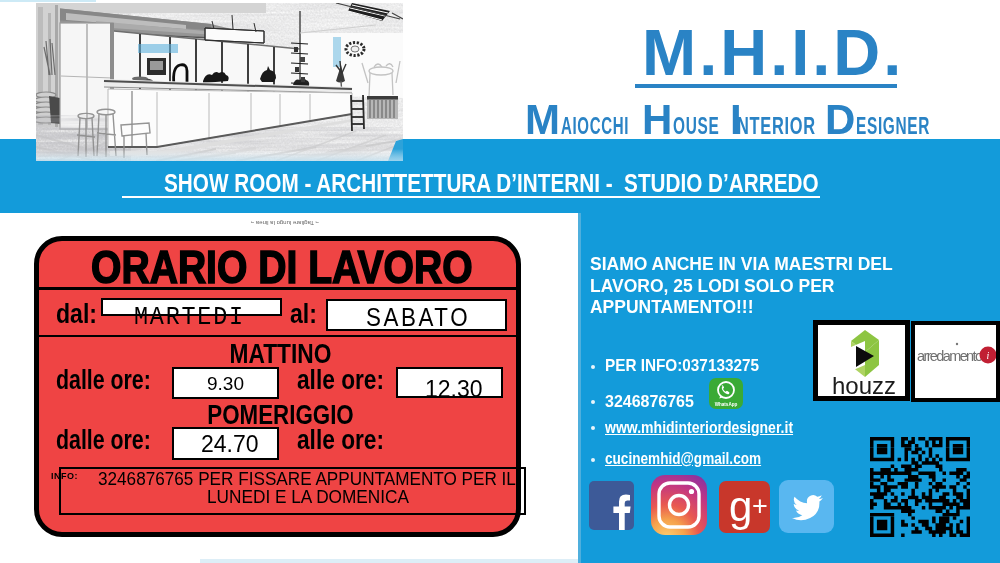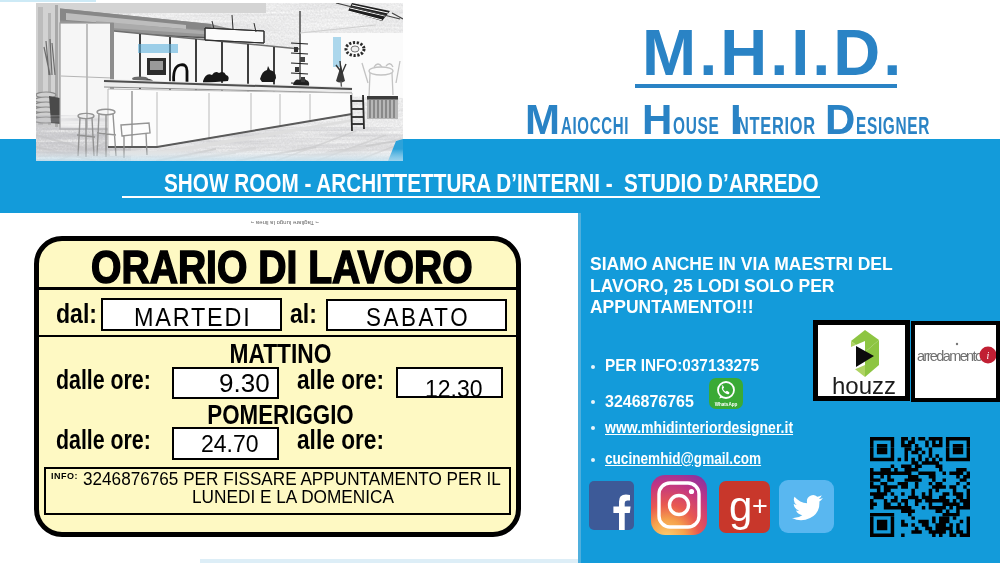--- a/index.html
+++ b/index.html
@@ -14,30 +14,30 @@
   #mhidline{left:635px;top:84px;width:262px;height:4px;background:#2a83c5;}
   .bigC{position:absolute;font-size:42px;line-height:42px;font-weight:bold;color:#2a83c5;}
   .smC{position:absolute;font-size:23px;line-height:23px;font-weight:bold;color:#2a83c5;
        letter-spacing:1px;transform-origin:left bottom;white-space:nowrap;}
   #bandtext{left:164px;top:170px;font-size:26px;line-height:26px;font-weight:bold;color:#fff;
             white-space:nowrap;transform:scaleX(0.797);transform-origin:left top;}
   #bandline{left:122px;top:196px;width:698px;height:2px;background:#fff;}
   #tinytext{left:243px;top:219px;width:76px;font-size:6px;line-height:7px;color:#666;
             transform:rotate(180deg);white-space:nowrap;}
   
-  #card{left:34px;top:236px;width:487px;height:301px;background:#fef9c3;border:5px solid #000;
+  #card{left:34px;top:236px;width:487px;height:301px;background:#ef4444;border:5px solid #000;
         border-radius:28px;box-sizing:border-box;color:#000;}
   #card .abs{color:#000;}
   #title{left:52px;top:3px;font-size:46px;line-height:46px;font-weight:bold;white-space:nowrap;
          -webkit-text-stroke:1.6px #000;transform:scaleX(0.85);transform-origin:left top;}
   .cline{left:0;width:477px;background:#000;}
   .lbl{font-weight:bold;font-size:27px;line-height:27px;white-space:nowrap;transform-origin:left top;}
   .box{position:absolute;border:2px solid #000;box-sizing:border-box;background:#fff;
        text-align:center;white-space:nowrap;}
-  #notebox{left:5px;top:226px;width:467px;height:48px;border:2px solid #000;box-sizing:border-box;padding-left:26px;}
+  #notebox{left:20px;top:226px;width:467px;height:48px;border:2px solid #000;box-sizing:border-box;padding-left:26px;}
   #notebox span{position:absolute;font-size:18px;line-height:18px;white-space:nowrap;transform-origin:left top;}
   #notetag{left:12px;top:231px;font-size:9px;line-height:9px;font-weight:bold;letter-spacing:0.5px;}
   
   .wt{color:#fff;font-weight:bold;white-space:nowrap;transform-origin:left top;}
   .bdot{position:absolute;width:4px;height:4px;background:#e8f4fb;border-radius:50%;}
   #houzzbox{left:813px;top:320px;width:97px;height:81px;background:#fff;border:5px solid #000;
             box-sizing:border-box;text-decoration:underline;}
   #arrbox{left:911px;top:321px;width:89px;height:81px;background:#fff;border:4px solid #000;box-sizing:border-box;}
   #btmstrip{left:200px;top:559px;width:378px;height:4px;background:#ddeef7;}
 </style>
@@ -223,32 +223,32 @@
 
 <div class="abs" id="bandtext">SHOW ROOM - ARCHITTETTURA D’INTERNI -&nbsp; STUDIO D’ARREDO</div>
 <div class="abs" id="bandline"></div>
 
 <div class="abs" id="tinytext">¬ Tagliare lungo la linea ¬</div>
 
 <div class="abs" id="card">
   <div class="abs" id="title">ORARIO DI LAVORO</div>
   <div class="abs cline" style="top:46px;height:3px;"></div>
   <div class="abs lbl" style="left:17px;top:60px;transform:scaleX(0.854);">dal:</div>
-  <div class="box" style="left:62px;top:57px;width:181px;height:33px;">
+  <div class="box" style="left:62px;top:57px;width:181px;height:18px;font-family:Liberation Mono, monospace;">
     <span class="abs" style="left:31px;top:4px;font-size:26px;line-height:26px;letter-spacing:2px;transform:scaleX(0.9);transform-origin:left top;">MARTEDI</span>
     </div>
   <div class="abs lbl" style="left:251px;top:60px;transform:scaleX(0.854);">al:</div>
   <div class="box" style="left:287px;top:58px;width:181px;height:32px;text-align:center;">
     <span class="abs" style="left:38px;top:3px;font-size:26px;line-height:26px;letter-spacing:3px;transform:scaleX(0.86);transform-origin:left top;">SABATO</span>
     </div>
   <div class="abs cline" style="top:94px;height:2px;"></div>
   <div class="abs lbl" style="left:181px;top:100px;transform:scaleX(0.843);transform-origin:center top;">MATTINO</div>
   <div class="abs lbl" style="left:17px;top:126px;transform:scaleX(0.79);">dalle ore:</div>
   <div class="box" style="left:133px;top:126px;width:107px;height:32px;">
-    <span class="abs" style="left:45px;top:3px;font-size:26px;line-height:23px;">9.30</span>
+    <span class="abs" style="left:33px;top:3px;font-size:19px;line-height:23px;">9.30</span>
     </div>
   <div class="abs lbl" style="left:258px;top:126px;transform:scaleX(0.84);">alle ore:</div>
   <div class="box" style="left:357px;top:126px;width:107px;height:31px;">
     <span class="abs" style="left:27px;top:9px;font-size:23px;line-height:23px;">12.30</span>
     </div>
   <div class="abs lbl" style="left:153px;top:161px;transform:scaleX(0.827);transform-origin:center top;">POMERIGGIO</div>
   <div class="abs lbl" style="left:17px;top:186px;transform:scaleX(0.79);">dalle ore:</div>
   <div class="box" style="left:133px;top:186px;width:107px;height:33px;">
     <span class="abs" style="left:27px;top:4px;font-size:23px;line-height:23px;">24.70</span>
     </div>

